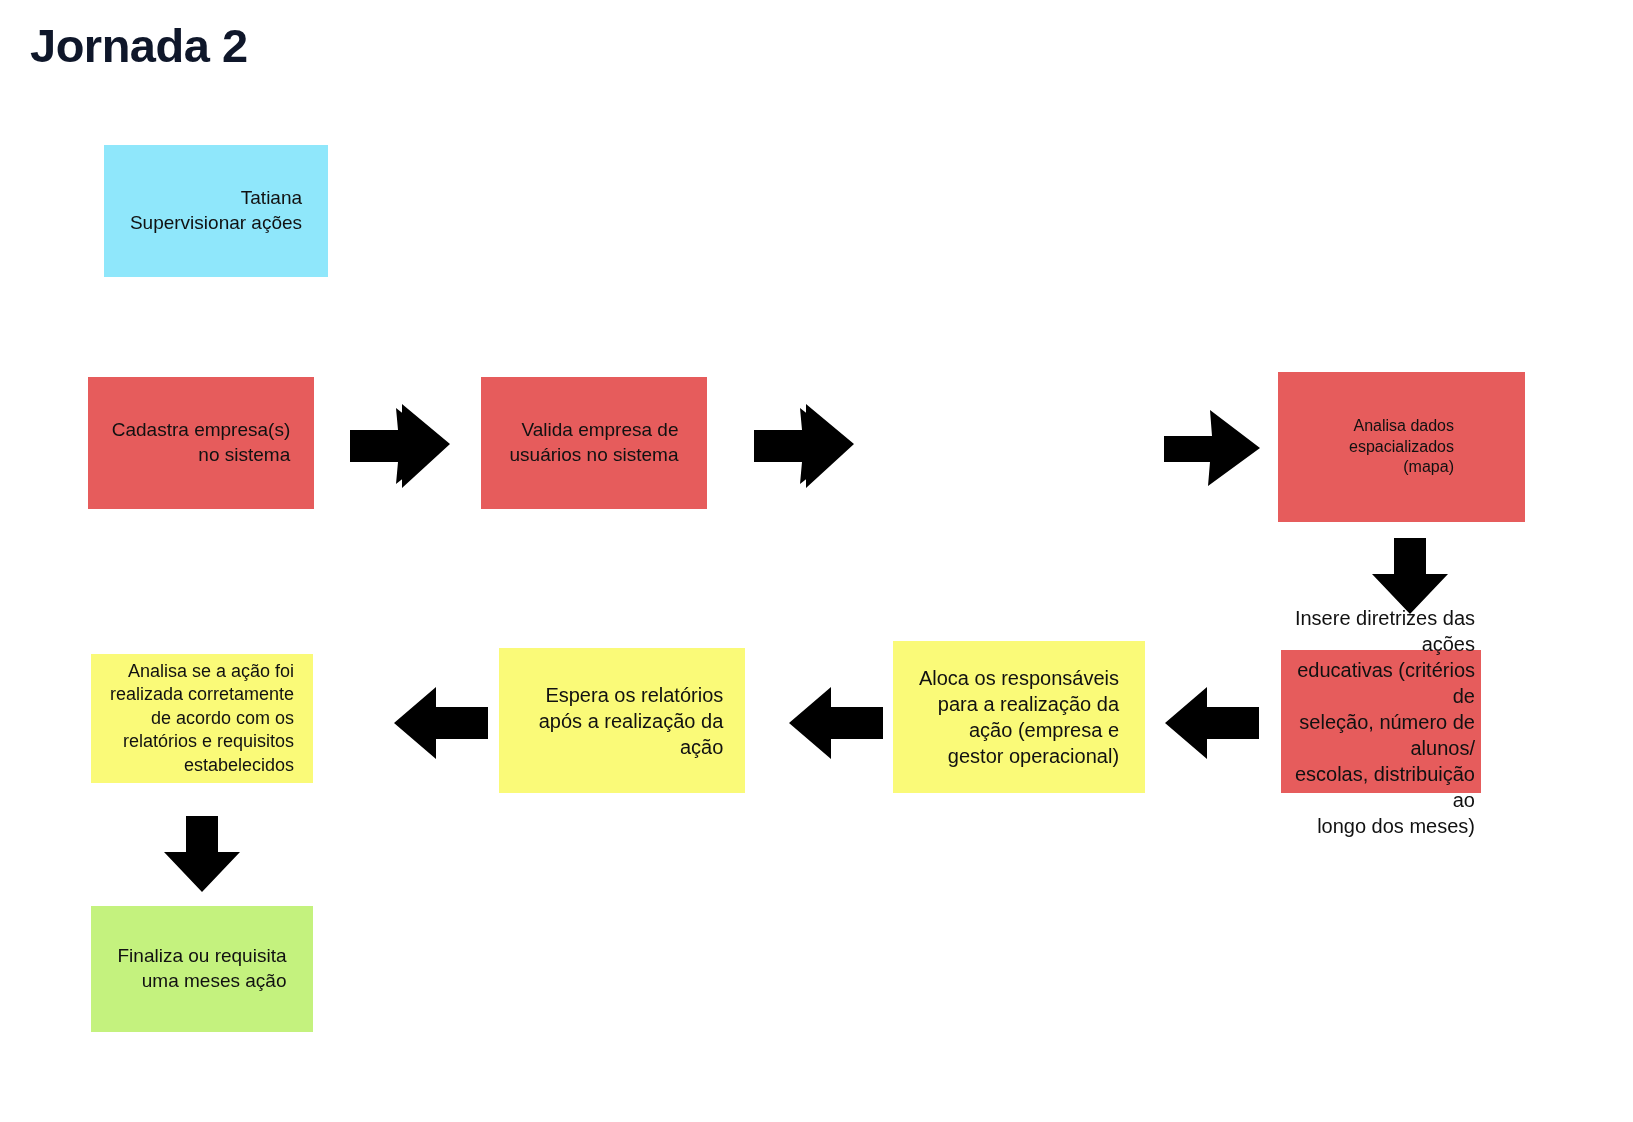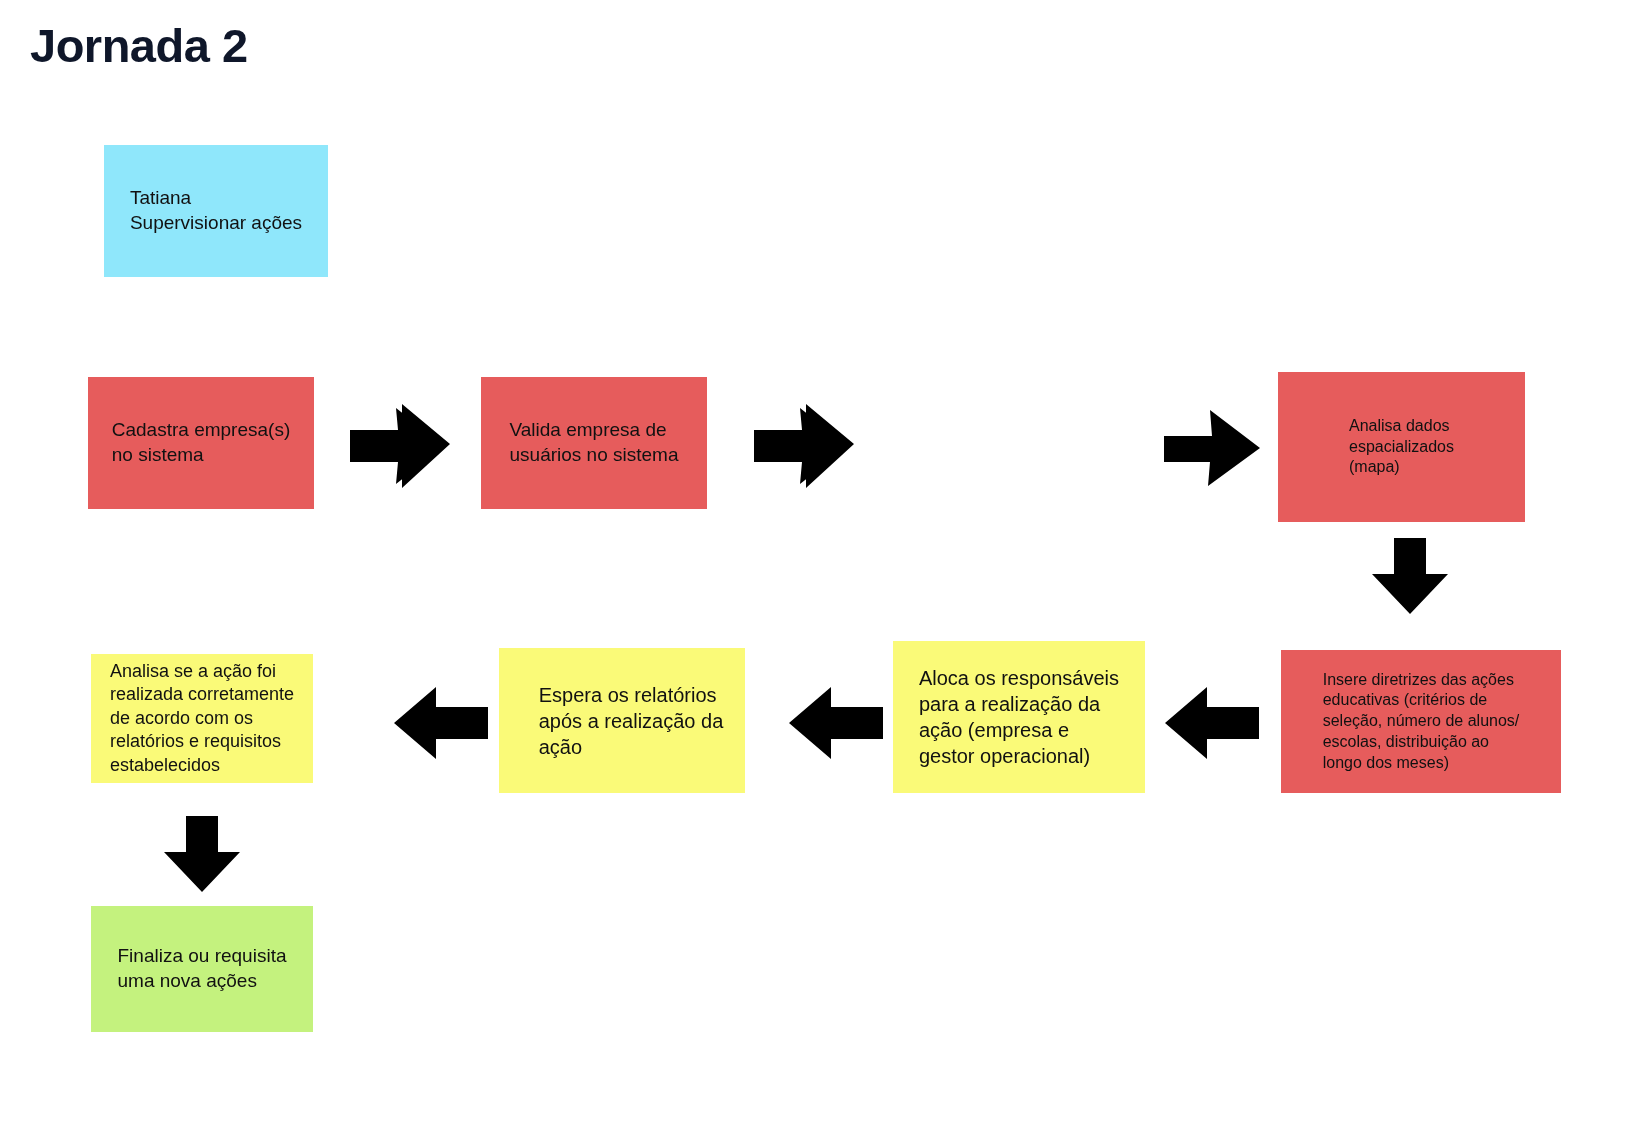--- a/index.html
+++ b/index.html
@@ -28,21 +28,21 @@
     font-weight: bold;
     color: #0f172a;
     letter-spacing: -0.5px;
     white-space: nowrap;
   }
   .node {
     position: absolute;
     display: flex;
     align-items: center;
     justify-content: center;
-    text-align: left;
+    text-align: right;
     color: #111111;
     line-height: 1.30;
     box-sizing: border-box;
     padding: 2px 6px;
     white-space: pre-line;
   }
   .arrow {
     position: absolute;
   }
   .arrow svg { display: block; }
@@ -54,39 +54,39 @@
   <div class="title">Jornada 2</div>
 <div class="node" style="left: 104px; top: 145px; width: 224px; height: 132px; background: rgb(143, 231, 251); font-size: 19px;">Tatiana
 Supervisionar ações</div>
     <div class="node" style="left: 88px; top: 377px; width: 226px; height: 132px; background: rgb(230, 92, 92); font-size: 19px;">Cadastra empresa(s)
 no sistema</div>
     <div class="node" style="left: 481px; top: 377px; width: 226px; height: 132px; background: rgb(230, 92, 92); font-size: 19px;">Valida empresa de
 usuários no sistema</div>
     <div class="node" style="left: 1278px; top: 372px; width: 247px; height: 150px; background: rgb(230, 92, 92); font-size: 16px;">Analisa dados
 espacializados
 (mapa)</div>
-    <div class="node" style="left: 1281px; top: 650px; width: 280px; height: 143px; background: rgb(230, 92, 92); font-size: 16px;">Insere diretrizes das ações
+    <div class="node" style="left: 1281px; top: 650px; width: 200px; height: 143px; background: rgb(230, 92, 92); font-size: 20px;">Insere diretrizes das ações
 educativas (critérios de
 seleção, número de alunos/
 escolas, distribuição ao
 longo dos meses)</div>
     <div class="node" style="left: 893px; top: 641px; width: 252px; height: 152px; background: rgb(250, 250, 120); font-size: 20px;">Aloca os responsáveis
 para a realização da
 ação (empresa e
 gestor operacional)</div>
     <div class="node" style="left: 499px; top: 648px; width: 246px; height: 145px; background: rgb(250, 250, 120); font-size: 20px; padding-left: 24px;">Espera os relatórios
 após a realização da
 ação</div>
     <div class="node" style="left: 91px; top: 654px; width: 222px; height: 129px; background: rgb(250, 250, 120); font-size: 18px;">Analisa se a ação foi
 realizada corretamente
 de acordo com os
 relatórios e requisitos
 estabelecidos</div>
     <div class="node" style="left: 91px; top: 906px; width: 222px; height: 126px; background: rgb(196, 242, 126); font-size: 19px;">Finaliza ou requisita
-uma nova ações</div>
+uma meses ação</div>
     <div class="arrow" style="left: 346px; top: 400px;">
       <svg width="104" height="92" viewBox="0 0 104 92">
         <polygon points="56,4 104,44 56,88 56,58 44,58 44,30 56,30" fill="#000000"></polygon>
         <polygon points="4,30 52,30 50,8 98,46 50,84 52,62 4,62" fill="#000000"></polygon>
       </svg>
     </div>
     <div class="arrow" style="left: 750px; top: 400px;">
       <svg width="104" height="92" viewBox="0 0 104 92">
         <polygon points="56,4 104,44 56,88 56,58 44,58 44,30 56,30" fill="#000000"></polygon>
         <polygon points="4,30 52,30 50,8 98,46 50,84 52,62 4,62" fill="#000000"></polygon>

